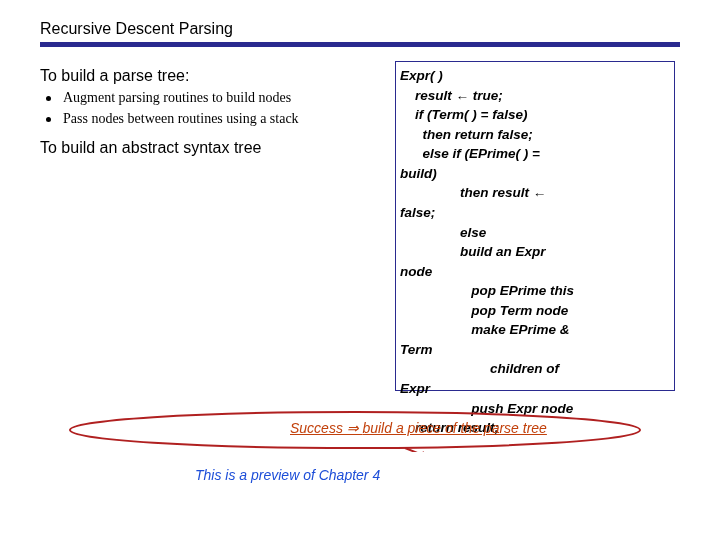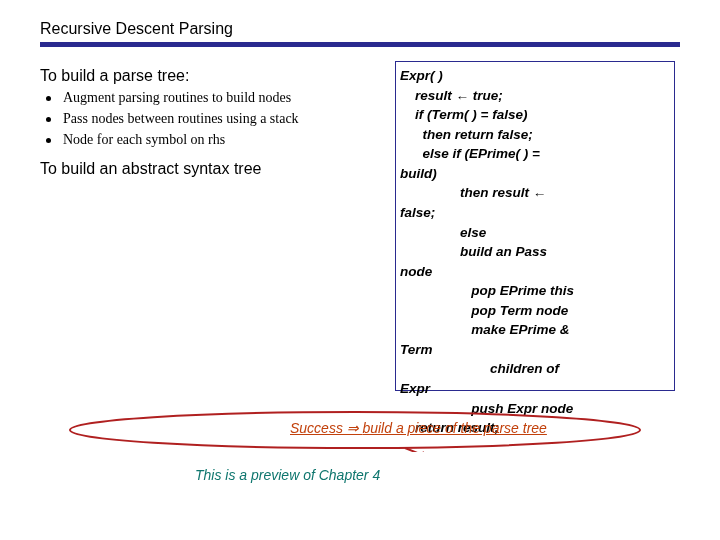--- a/index.html
+++ b/index.html
@@ -84,21 +84,21 @@
     color: #c2410c;
     text-decoration: underline;
   }
   .annot2 {
     position: absolute;
     left: 195px;
     top: 467px;
     font-size: 14px;
     font-style: italic;
     font-family: "Comic Sans MS", cursive, sans-serif;
-    color: #0f766e;
+    color: #1d4ed8;
   }
   .arrow-oval {
     position: absolute;
     left: 65px;
     top: 408px;
     width: 580px;
     height: 44px;
     pointer-events: none;
   }
   .arrow-oval ellipse {
@@ -127,39 +127,35 @@
     <div class="subhead">To build a parse tree:</div>
     <ul class="bullets">
       <li>
           <span class="dot"></span>
           <span class="txt">Augment parsing routines to build nodes</span>
         </li>
       <li>
           <span class="dot"></span>
           <span class="txt">Pass nodes between routines using a stack</span>
         </li>
-      <li>
-          <span class="dot"></span>
-          <span class="txt">Node for each symbol on rhs</span>
-        </li>
     </ul>
     <div class="subhead">To build an abstract syntax tree</div>
   </div>
 
   <div class="right-col">
     <div class="code"><span>Expr( )</span>
 <span>    result ← true;</span>
 <span>    if (Term( ) = false)</span>
 <span>      then return false;</span>
 <span>      else if (EPrime( ) =</span>
 <span>build)</span>
 <span>                then result ←</span>
 <span>false;</span>
 <span>                else</span>
-<span>                build an Pass</span>
+<span>                build an Expr</span>
 <span>node</span>
 <span>                   pop EPrime this</span>
 <span>                   pop Term node</span>
 <span>                   make EPrime &amp;</span>
 <span>Term</span>
 <span>                        children of</span>
 <span>Expr</span>
 <span>                   push Expr node</span>
 <span>    return result;</span></div>
   </div>

